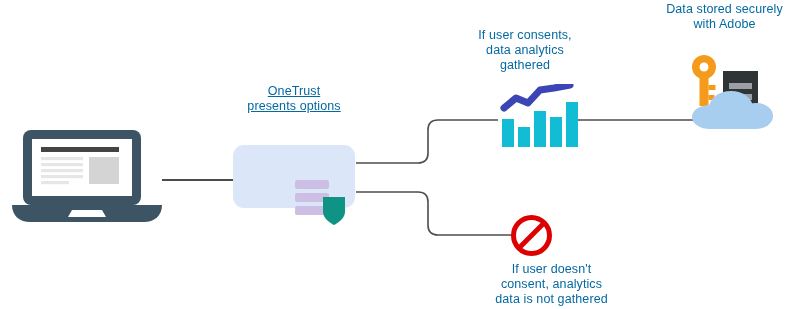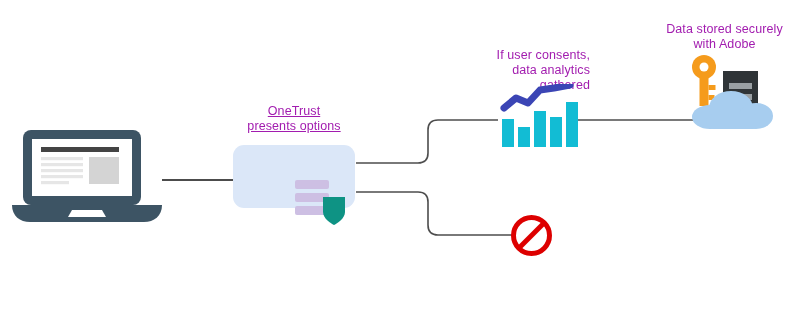--- a/index.html
+++ b/index.html
@@ -14,29 +14,28 @@
     position: relative;
     width: 790px;
     height: 309px;
     background: #ffffff;
     overflow: hidden;
   }
   .label {
     position: absolute;
     font-size: 12.5px;
     line-height: 15px;
-    color: #a21caf;
+    color: #0369a1;
     text-align: center;
     white-space: pre-line;
     letter-spacing: 0.1px;
-    margin-top: 20px;
   }
   #label-user-visits   { left: 18px;  top: 62px;  width: 130px; }
   #label-onetrust      { left: 229px; top: 84px;  width: 130px; text-decoration: underline; }
-  #label-consents      { left: 460px; top: 28px;  width: 130px; text-align: right; }
+  #label-consents      { left: 460px; top: 28px;  width: 130px; }
   #label-no-consent    { left: 484px; top: 262px; width: 135px; }
   #label-adobe         { left: 659px; top: 2px;   width: 131px; }
 
   .node { position: absolute; }
 
   
   #laptop { left: 10px; top: 130px; width: 155px; height: 95px; }
 
   
   #onetrust-box {
@@ -75,20 +74,23 @@
   </svg>
 
 
   <div class="label" id="label-onetrust">OneTrust
 presents options</div>
 
   <div class="label" id="label-consents">If user consents,
 data analytics
 gathered</div>
 
+  <div class="label" id="label-no-consent">If user doesn't
+consent, analytics
+data is not gathered</div>
 
   <div class="label" id="label-adobe">Data stored securely
 with Adobe</div>
 
   <div class="node" id="laptop">
     <svg width="155" height="95" viewBox="0 0 155 95" xmlns="http://www.w3.org/2000/svg">
 
       <rect x="13" y="0" width="118" height="75" rx="8" fill="#3d5464"></rect>
 
       <rect x="22" y="9" width="100" height="57" fill="#ffffff"></rect>

